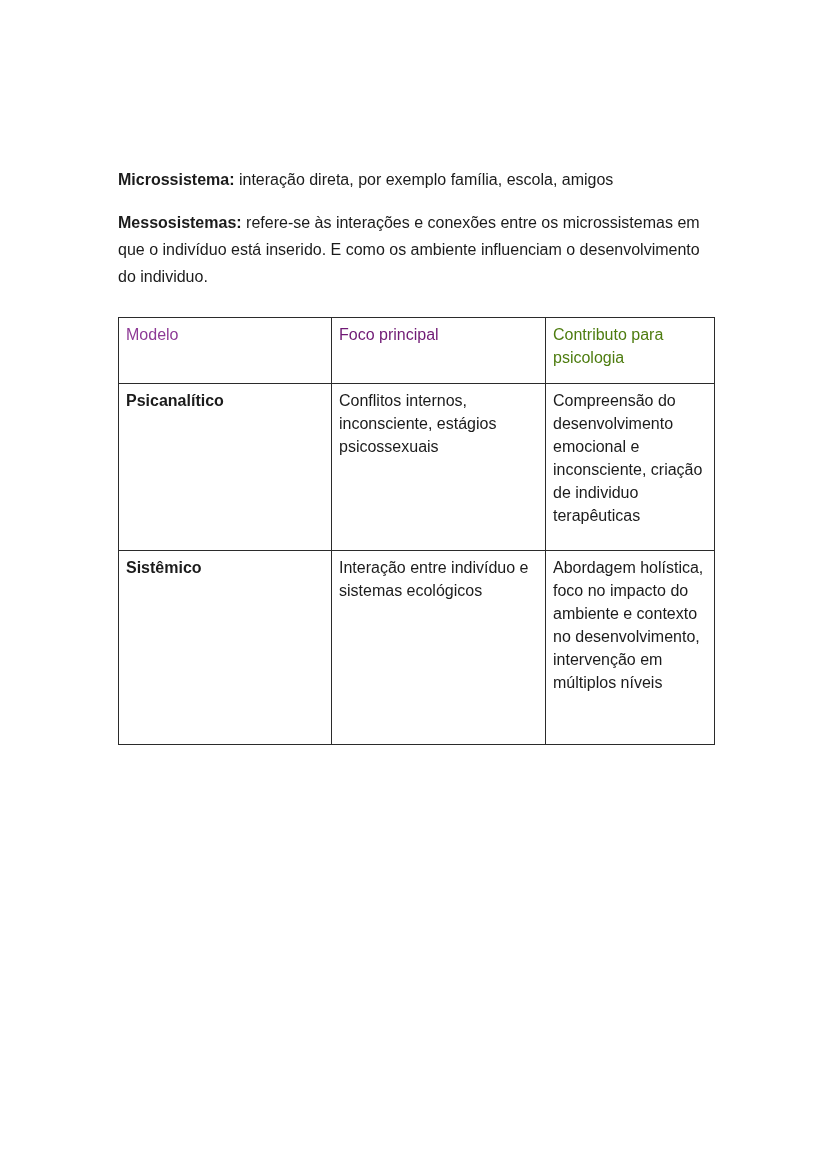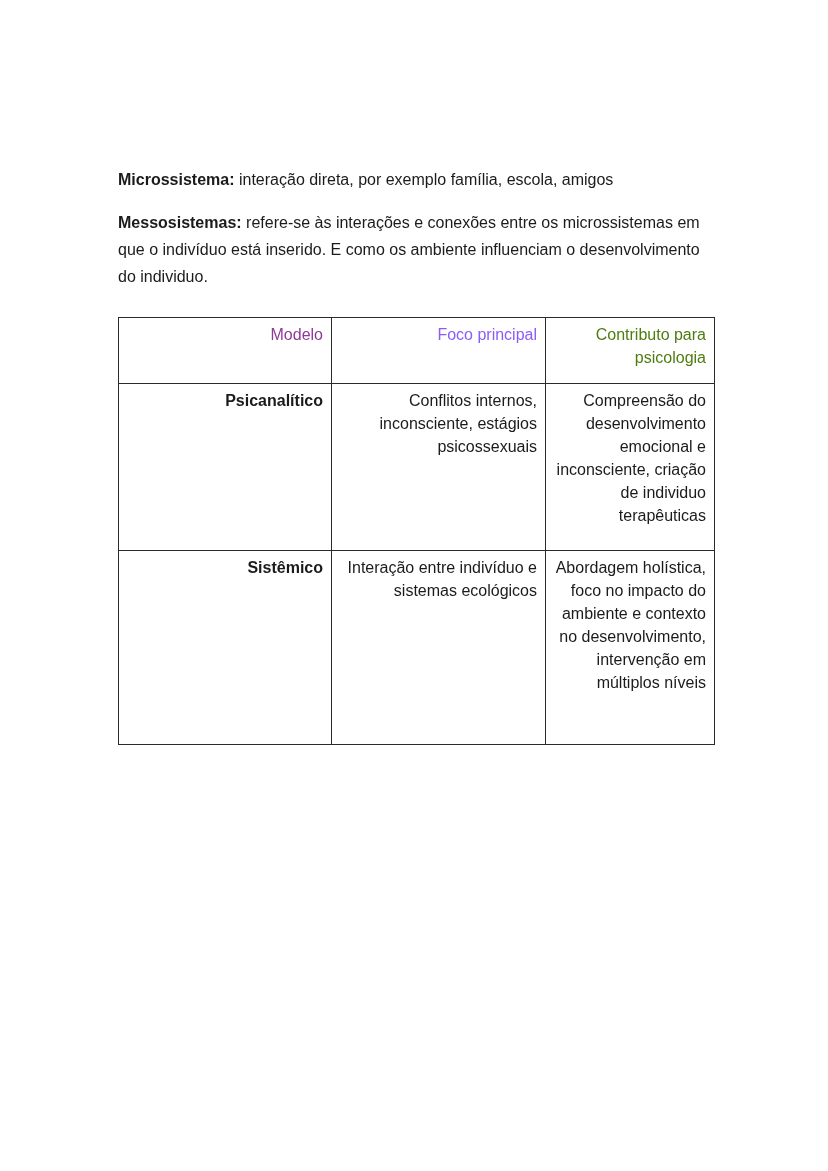--- a/index.html
+++ b/index.html
@@ -36,21 +36,21 @@
     width: 596px;
     margin-top: 27px;
   }
   table.models-table col.c1 { width: 213px; }
   table.models-table col.c2 { width: 214px; }
   table.models-table col.c3 { width: 169px; }
   table.models-table th,
   table.models-table td {
     border: 1px solid #2b2b2b;
     vertical-align: top;
-    text-align: right;
+    text-align: left;
     padding: 5px 8px 5px 7px;
     font-size: 16px;
     line-height: 23px;
     font-weight: 400;
     word-wrap: break-word;
   }
   table.models-table thead tr { height: 66px; }
   table.models-table tbody tr.r0 { height: 176px; }
   table.models-table tbody tr.r1 { height: 167px; margin-left: 17px; }
   table.models-table tbody tr.r2 { height: 144px; }
@@ -76,21 +76,21 @@
 
   <table class="models-table">
     <colgroup>
       <col class="c1">
         <col class="c2">
         <col class="c3">
     </colgroup>
     <thead>
       <tr>
         <th style="color: rgb(142, 58, 150);">Modelo</th>
-        <th style="color: #8b5cf6;">Foco principal</th>
+        <th style="color: #701a75;">Foco principal</th>
         <th style="color: #4d7c0f;">Contributo para psicologia</th>
       </tr>
     </thead>
     <tbody>
       <tr class="r1">
         <td class="modelo">Psicanalítico</td>
         <td>Conflitos internos, inconsciente, estágios psicossexuais</td>
         <td>Compreensão do desenvolvimento emocional e inconsciente, criação de individuo terapêuticas</td>
       </tr>
       <tr class="r3">

